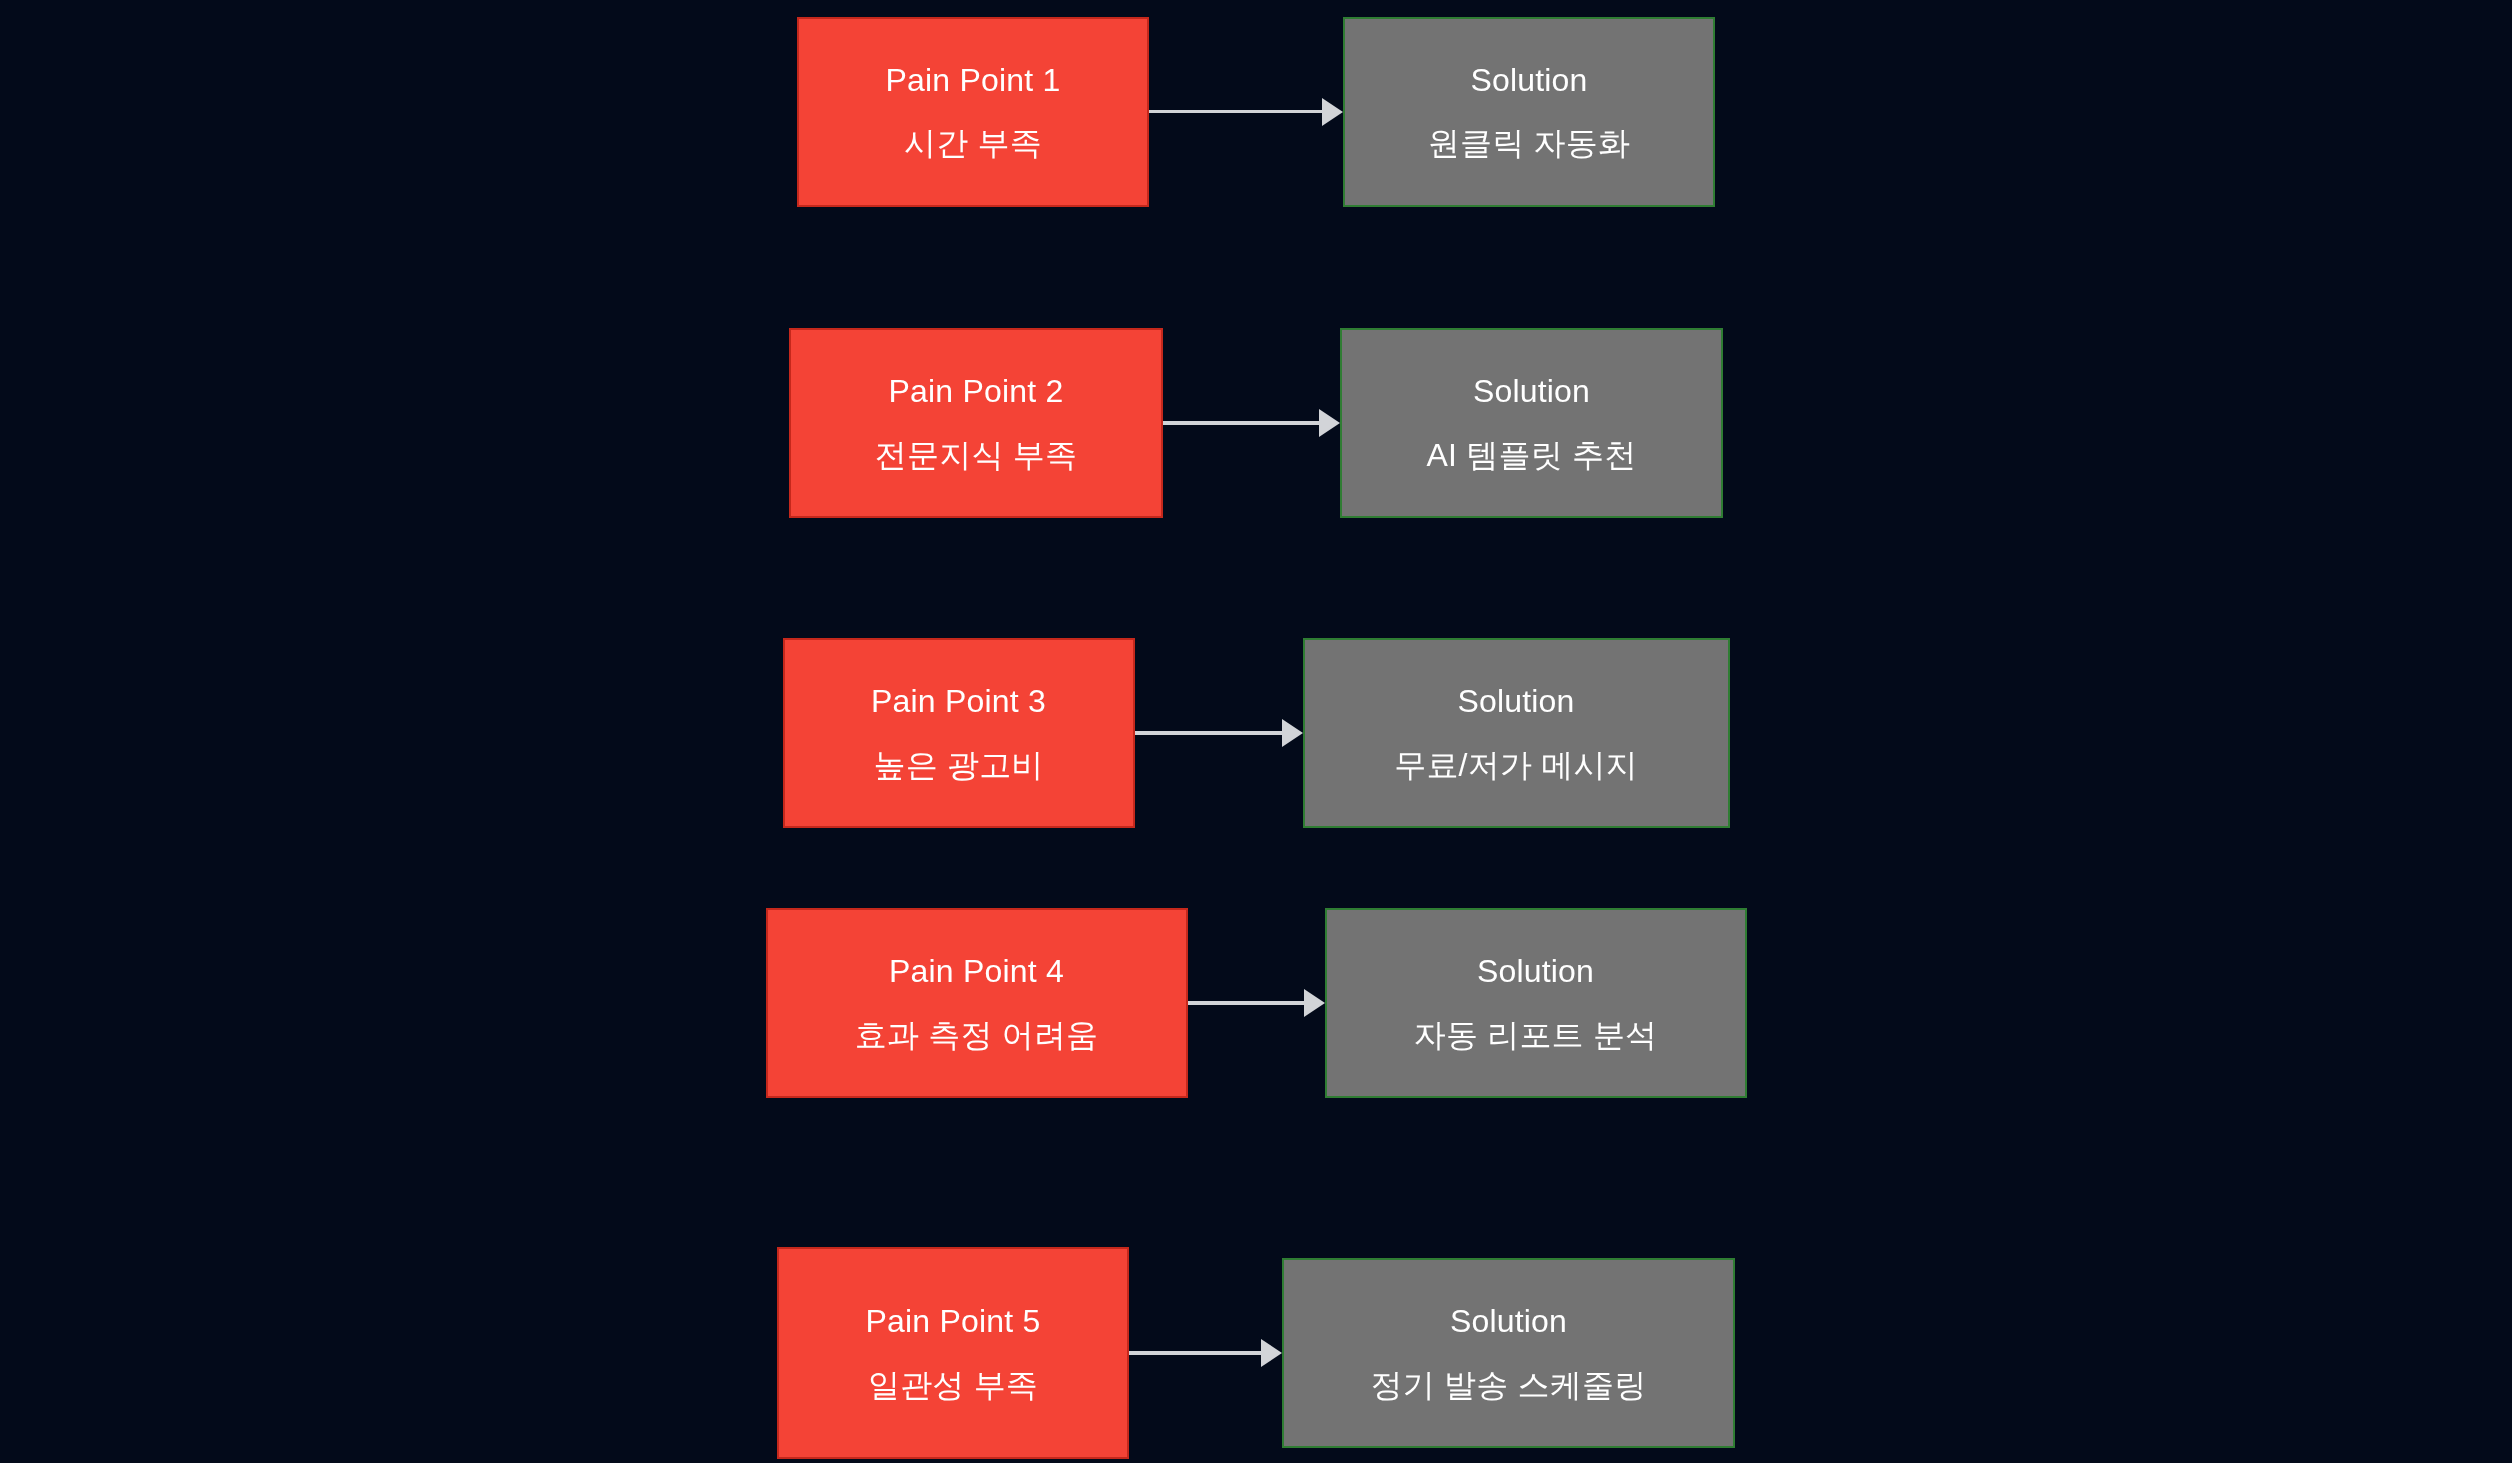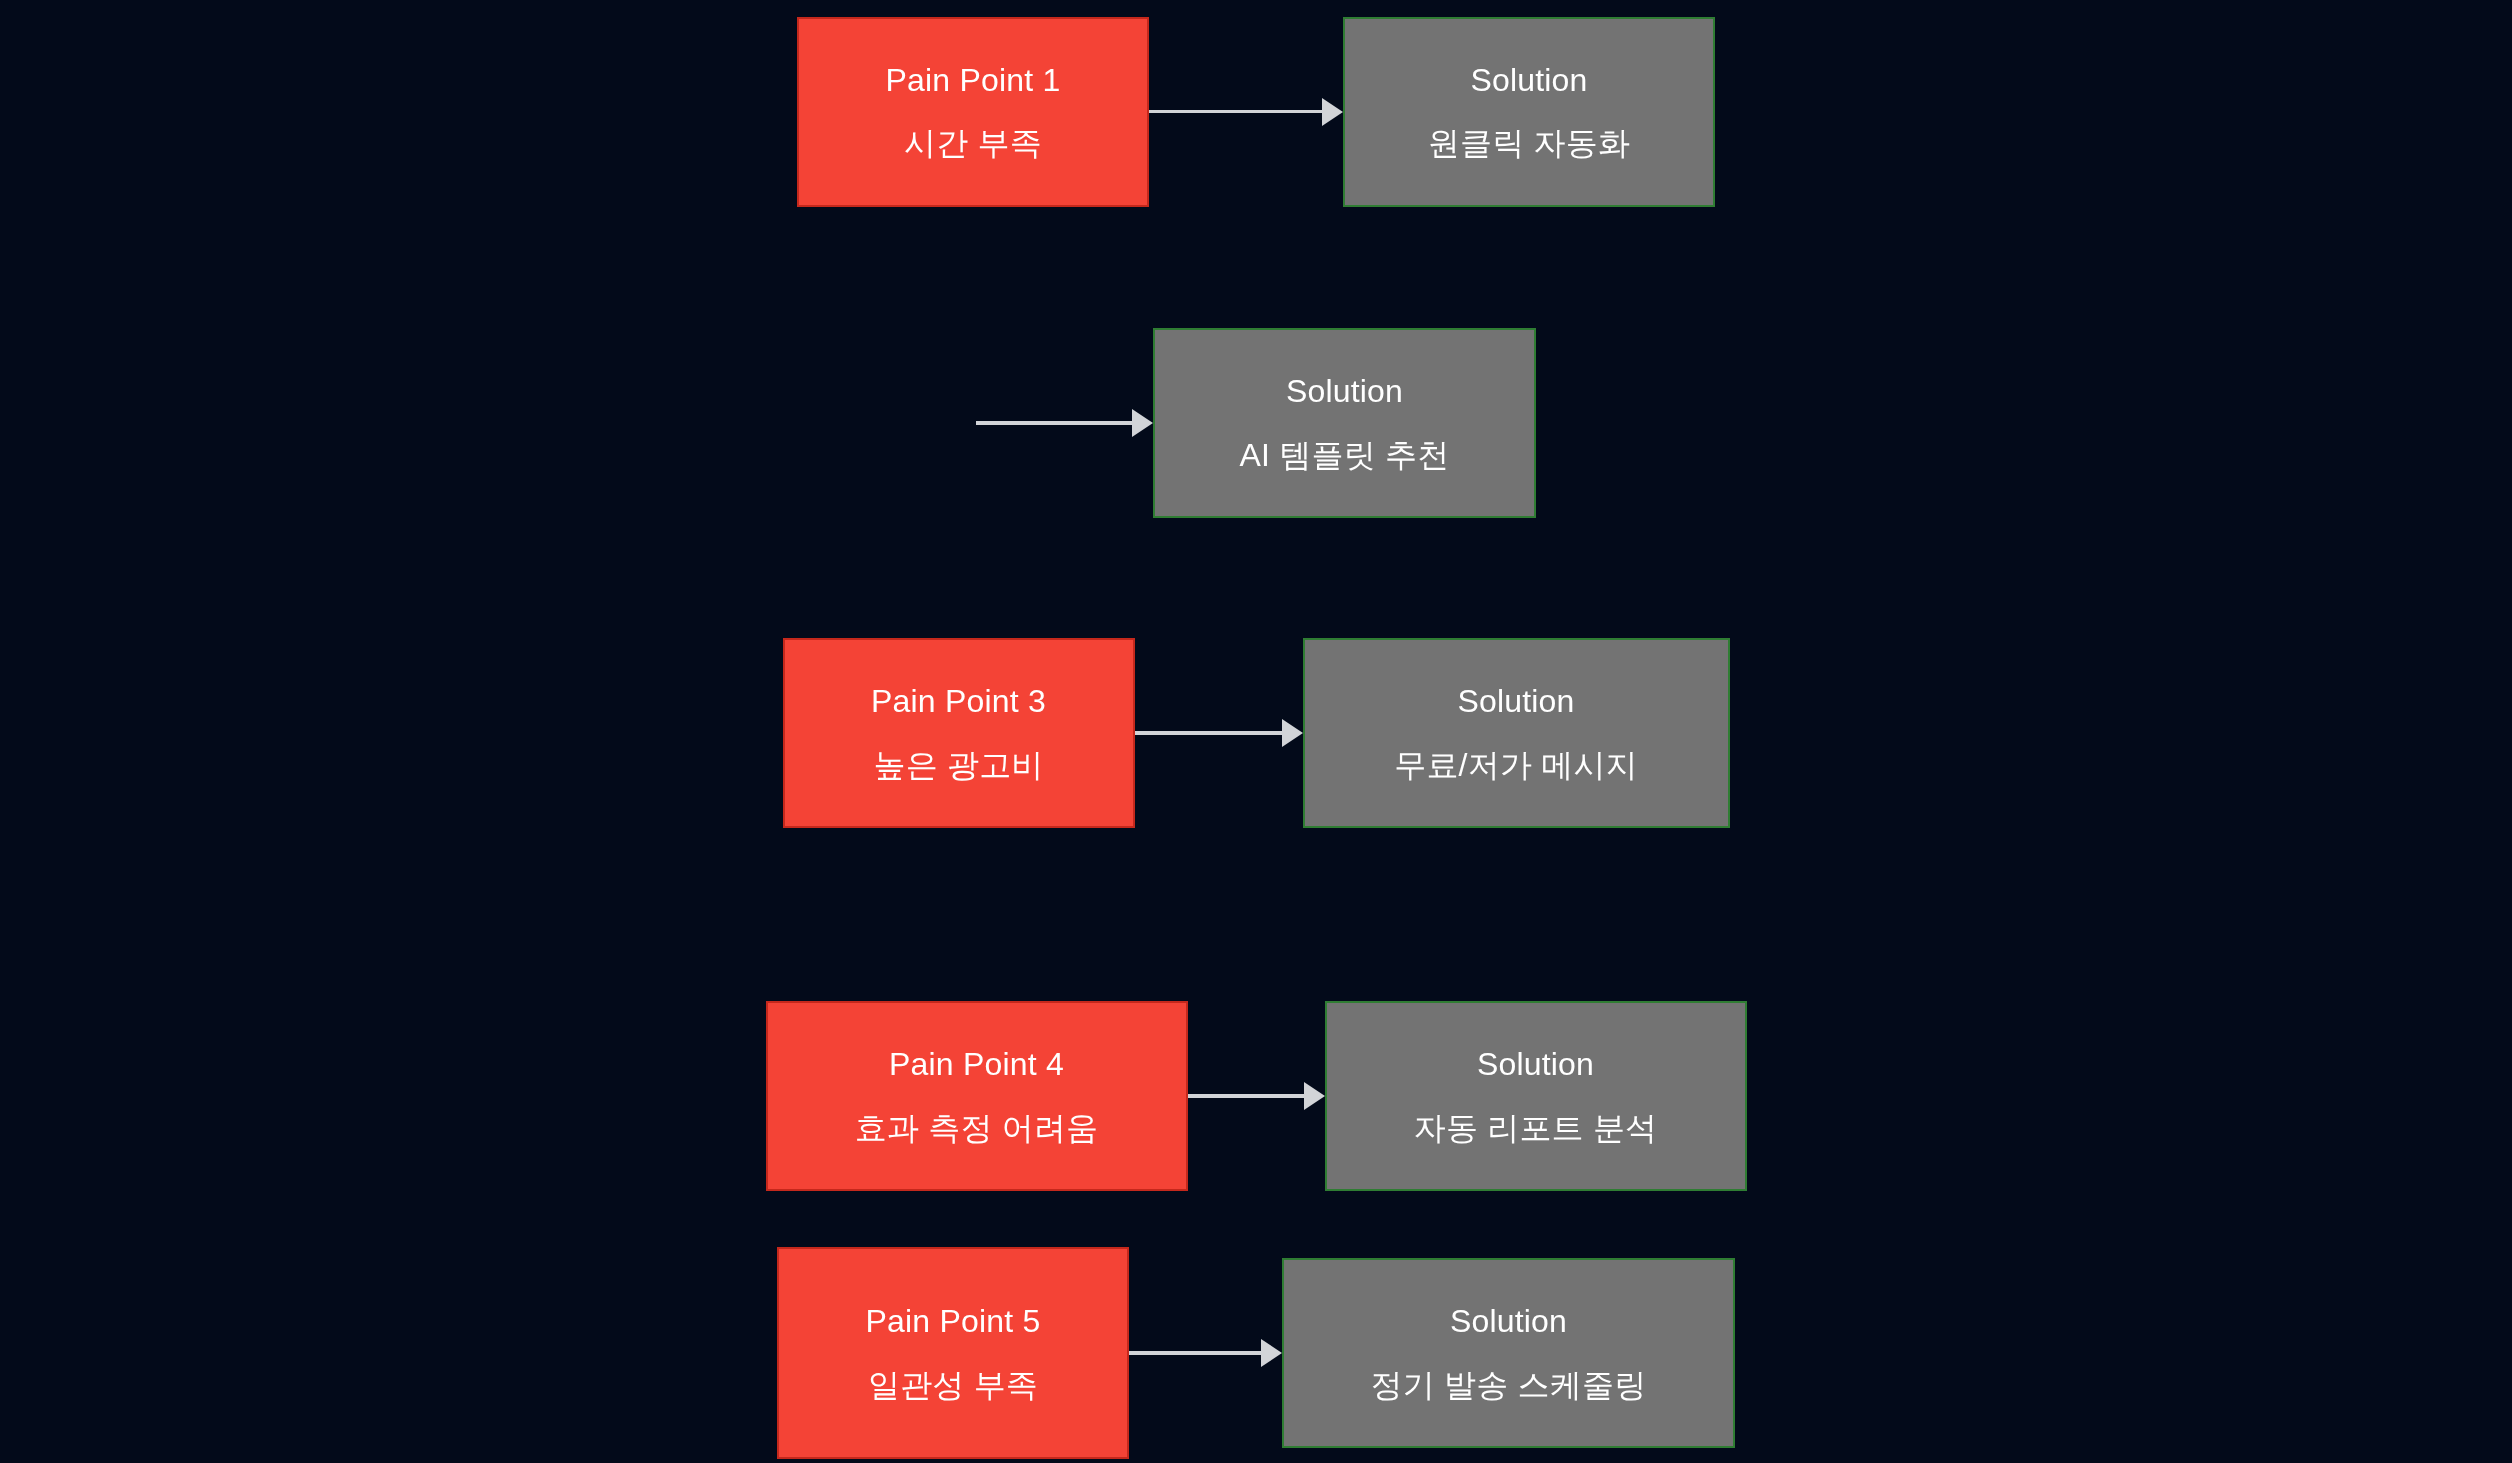--- a/index.html
+++ b/index.html
@@ -95,20 +95,24 @@
       <div class="shaft"></div>
       <div class="head"></div>
     </div>
     <div class="node node-solution" style="width:372px; height:190px;">
       <span class="line1">Solution</span>
       <span class="line2">원클릭 자동화</span>
     </div>
   </div>
 
   <div class="flow-row" style="top:328px; height:190px;">
+    <div class="node node-pain" style="width:374px; height:190px;">
+      <span class="line1">Pain Point 2</span>
+      <span class="line2">전문지식 부족</span>
+    </div>
     <div class="connector" style="width:177px;">
       <div class="shaft"></div>
       <div class="head"></div>
     </div>
     <div class="node node-solution" style="width:383px; height:190px;">
       <span class="line1">Solution</span>
       <span class="line2">AI 템플릿 추천</span>
     </div>
   </div>
 
@@ -120,21 +124,21 @@
     <div class="connector" style="width:168px;">
       <div class="shaft"></div>
       <div class="head"></div>
     </div>
     <div class="node node-solution" style="width:427px; height:190px;">
       <span class="line1">Solution</span>
       <span class="line2">무료/저가 메시지</span>
     </div>
   </div>
 
-  <div class="flow-row" style="top:1001px; height:190px;">
+  <div class="flow-row" style="top:908px; height:190px;">
     <div class="node node-pain" style="width:422px; height:190px;">
       <span class="line1">Pain Point 4</span>
       <span class="line2">효과 측정 어려움</span>
     </div>
     <div class="connector" style="width:137px;">
       <div class="shaft"></div>
       <div class="head"></div>
     </div>
     <div class="node node-solution" style="width:422px; height:190px;">
       <span class="line1">Solution</span>

